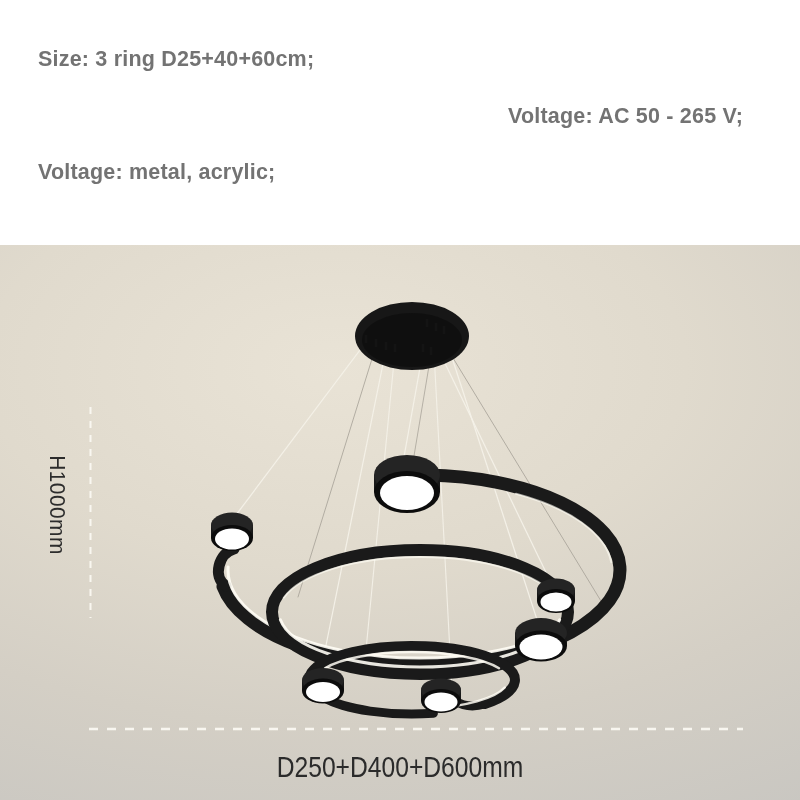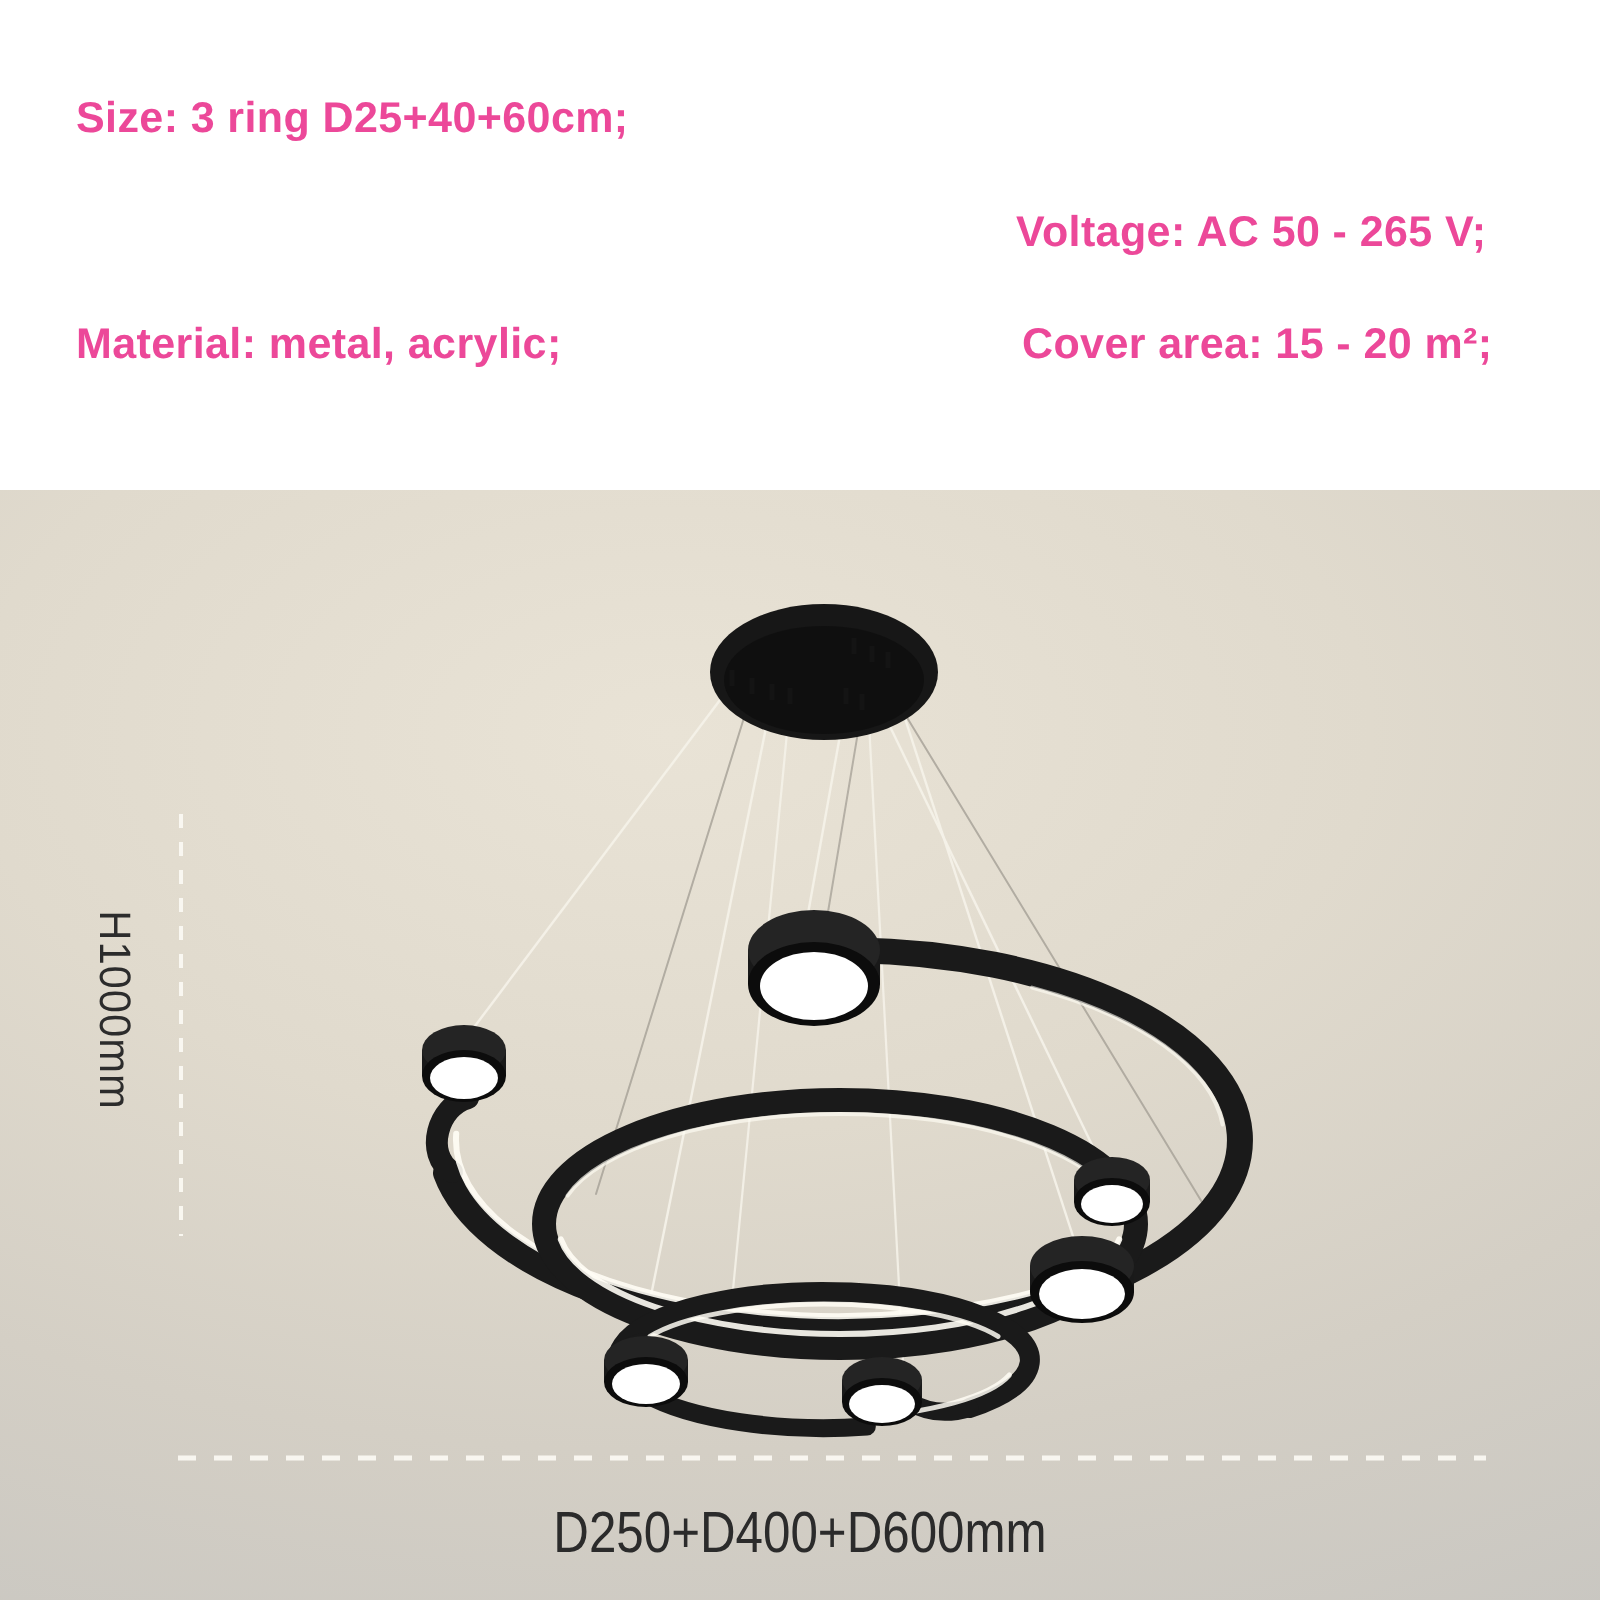--- a/index.html
+++ b/index.html
@@ -5,21 +5,21 @@
   html,body{margin:0;padding:0;}
   body{
     width:800px;height:800px;overflow:hidden;position:relative;
     font-family:"Liberation Sans", sans-serif;
     background:#ffffff;
   }
   .stage{position:absolute;left:0;top:0;width:800px;height:800px;}
   .spec-band{position:absolute;left:0;top:0;width:800px;height:245px;background:#ffffff;}
   .spec-line{
     position:absolute;
-    font-weight:700;font-size:21.5px;color:#ec4899;letter-spacing:0.2px;
+    font-weight:700;font-size:21.5px;color:#737373;letter-spacing:0.2px;
     white-space:nowrap;
   }
   .photo{
     position:absolute;left:0;top:245px;width:800px;height:555px;
     background:radial-gradient(115% 95% at 42% 22%, #e9e3d6 0%, #e0dacd 38%, #d4cfc5 68%, #c8c6c1 100%);
   }
   .photo svg{position:absolute;left:0;top:0;}
   .dim-height{
     position:absolute;left:57px;top:505px;
     transform:translate(-50%,-50%) rotate(90deg) scaleX(0.95);
@@ -32,23 +32,22 @@
     white-space:nowrap;
   }
 </style>
 </head>
 <body>
 
 <div class="stage">
 
   <div class="spec-band">
     <div class="spec-line" style="left:38px;top:47px">Size: 3 ring D25+40+60cm;</div>
-    <div class="spec-line" style="left:38px;top:160px">Material: metal, acrylic;</div>
+    <div class="spec-line" style="left:38px;top:160px">Voltage: metal, acrylic;</div>
     <div class="spec-line" style="left:508px;top:104px">Voltage: AC 50 - 265 V;</div>
-    <div class="spec-line" style="left:511px;top:160px">Cover area: 15 - 20 m²;</div>
   </div>
 
   <div class="photo">
     <svg width="800" height="555" viewBox="0 245 800 555">
 
       <g stroke-linecap="round">
         <line x1="366" y1="342" x2="233" y2="519" stroke="#f5f2e9" stroke-width="1.2" opacity="0.95"></line>
         <line x1="376" y1="346" x2="298" y2="597" stroke="#a9a49a" stroke-width="1" opacity="0.85"></line>
         <line x1="386" y1="349" x2="321" y2="670" stroke="#f5f2e9" stroke-width="1.2" opacity="0.95"></line>
         <line x1="395" y1="351" x2="366" y2="650" stroke="#f5f2e9" stroke-width="1.1" opacity="0.9"></line>

